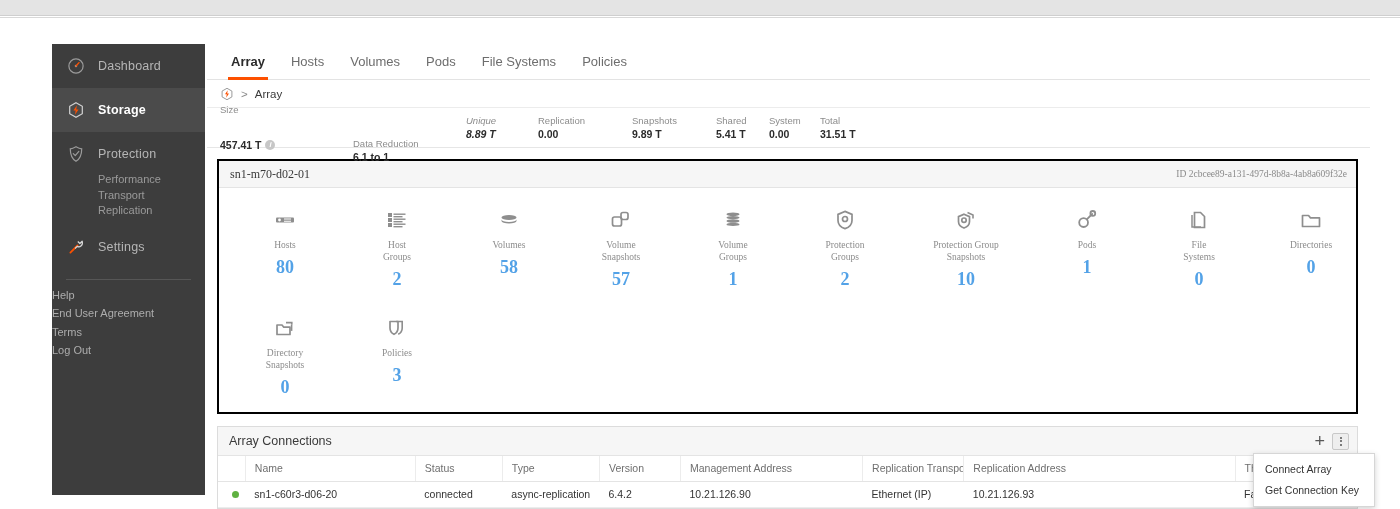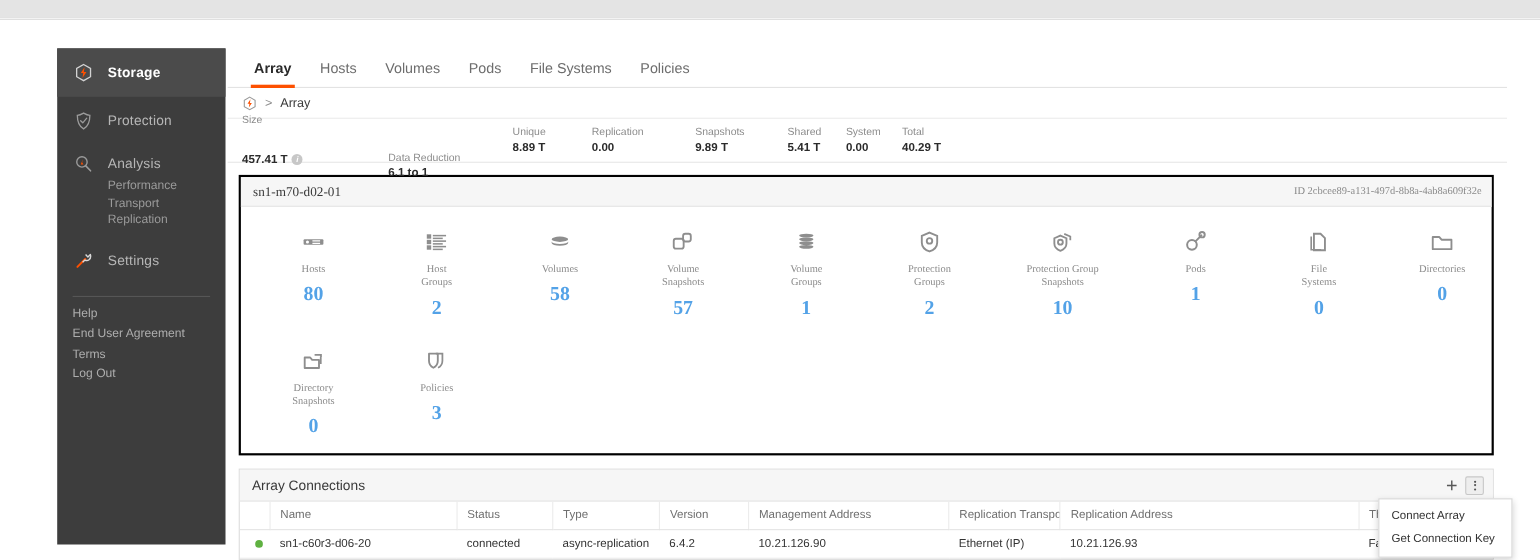--- a/index.html
+++ b/index.html
@@ -33,21 +33,21 @@
   .nav-item .nav-ico {
     width: 20px; height: 20px; margin-right: 12px; flex: 0 0 20px;
     display: flex; align-items: center; justify-content: center;
   }
   .nav-sub {
     padding-left: 46px; color: #9a9a9a; font-size: 11px; line-height: 15.5px;
     margin-top: -4px; margin-bottom: 6px;
   }
   .nav-sub div { cursor: default; }
   .nav-sep { height: 1px; background: #565656; margin: 10px 14px 6px 14px; }
-  .nav-foot { padding-left: 14px; color: #adadad; font-size: 11px; line-height: 18.5px; }
+  .nav-foot { color: #adadad; font-size: 11px; line-height: 18.5px; }
 
   
   .main {
     position: absolute; left: 207px; top: 44px; width: 1163px; height: 465px;
     background: #ffffff;
   }
   .tabs {
     height: 36px; display: flex; align-items: center; padding-left: 11px;
     border-bottom: 1px solid #e3e3e3; background: #fff;
   }
@@ -154,20 +154,30 @@
   }
 </style>
 </head>
 <body>
 
 <div class="top-chrome"></div>
 <div class="top-chrome-border"></div>
 
 <div class="sidebar">
 
+  <div class="nav-item">
+    <span class="nav-ico">
+      <svg width="18" height="18" viewBox="0 0 24 24">
+          <circle cx="12" cy="12" r="9.5" fill="none" stroke="#9b9b9b" stroke-width="1.6"></circle>
+          <circle cx="12" cy="12" r="1.7" fill="#9b9b9b"></circle>
+          <path d="M12 12 L16 7.5" stroke="#fd5000" stroke-width="1.8" stroke-linecap="round"></path>
+        </svg>
+    </span>
+    <span>Dashboard</span>
+  </div>
 
   <div class="nav-item selected">
     <span class="nav-ico">
       <svg width="18" height="18" viewBox="0 0 24 24">
           <path d="M12 2.2 L20.4 7 L20.4 17 L12 21.8 L3.6 17 L3.6 7 Z" fill="none" stroke="#d2d2d2" stroke-width="1.6"></path>
           <path d="M13.2 5.6 L8.6 12.6 L11.6 12.6 L10.6 18.4 L15.4 11.2 L12.3 11.2 Z" fill="#fd5000"></path>
         </svg>
     </span>
     <span>Storage</span>
   </div>
@@ -175,30 +185,20 @@
   <div class="nav-item">
     <span class="nav-ico">
       <svg width="18" height="18" viewBox="0 0 24 24">
           <path d="M12 2.4 C12 2.4 7.5 5 4.4 5.2 C4.4 13.5 6.6 18.4 12 21.6 C17.4 18.4 19.6 13.5 19.6 5.2 C16.5 5 12 2.4 12 2.4Z" fill="none" stroke="#9b9b9b" stroke-width="1.6"></path>
           <path d="M8.4 11.6 L11 14.2 L15.8 8.6" fill="none" stroke="#9b9b9b" stroke-width="1.6" stroke-linecap="round" stroke-linejoin="round"></path>
         </svg>
     </span>
     <span>Protection</span>
   </div>
 
-  <div class="nav-item" style="height:34px">
-    <span class="nav-ico">
-      <svg width="18" height="18" viewBox="0 0 24 24">
-          <circle cx="10" cy="9.6" r="6.3" fill="none" stroke="#9b9b9b" stroke-width="1.7"></circle>
-          <path d="M14.6 14.4 L20.4 20.4" stroke="#9b9b9b" stroke-width="1.9" stroke-linecap="round"></path>
-          <path d="M11.1 6 L8.6 12.8 L11.8 12.8 L10.2 10 Z" fill="#fd5000"></path>
-        </svg>
-    </span>
-    <span>Analysis</span>
-  </div>
   <div class="nav-sub">
     <div>Performance</div>
     <div>Transport</div>
     <div>Replication</div>
   </div>
 
 
   <div class="nav-item">
     <span class="nav-ico">
       <svg width="18" height="18" viewBox="0 0 24 24">
@@ -246,21 +246,21 @@
       <div class="cap-label">Size</div>
       <div class="cap-value">
           <span>457.41 T</span>
           <span class="info-dot">i</span>
         </div>
     </div>
     <div class="cap-item" style="position:absolute;left:146px;margin-top:46px;">
       <div class="cap-label">Data Reduction</div>
       <div class="cap-value">6.1 to 1</div>
     </div>
-    <div class="cap-item" style="position:absolute;left:259px;">
+    <div class="cap-item" style="position:absolute;left:259px;font-style:italic;">
       <div class="cap-label">Unique</div>
       <div class="cap-value">8.89 T</div>
     </div>
     <div class="cap-item" style="position:absolute;left:331px;">
       <div class="cap-label">Replication</div>
       <div class="cap-value">0.00</div>
     </div>
     <div class="cap-item" style="position:absolute;left:425px;">
       <div class="cap-label">Snapshots</div>
       <div class="cap-value">9.89 T</div>
@@ -268,21 +268,21 @@
     <div class="cap-item" style="position:absolute;left:509px;">
       <div class="cap-label">Shared</div>
       <div class="cap-value">5.41 T</div>
     </div>
     <div class="cap-item" style="position:absolute;left:562px;">
       <div class="cap-label">System</div>
       <div class="cap-value">0.00</div>
     </div>
     <div class="cap-item" style="position:absolute;left:613px;">
       <div class="cap-label">Total</div>
-      <div class="cap-value">40.29 T</div>
+      <div class="cap-value">31.51 T</div>
     </div>
   </div>
 
   <div class="card">
     <div class="card-head">
       <span class="card-title">sn1-m70-d02-01</span>
       <span class="card-id">
         <span>ID</span> <span>2cbcee89-a131-497d-8b8a-4ab8a609f32e</span>
       </span>
     </div>

